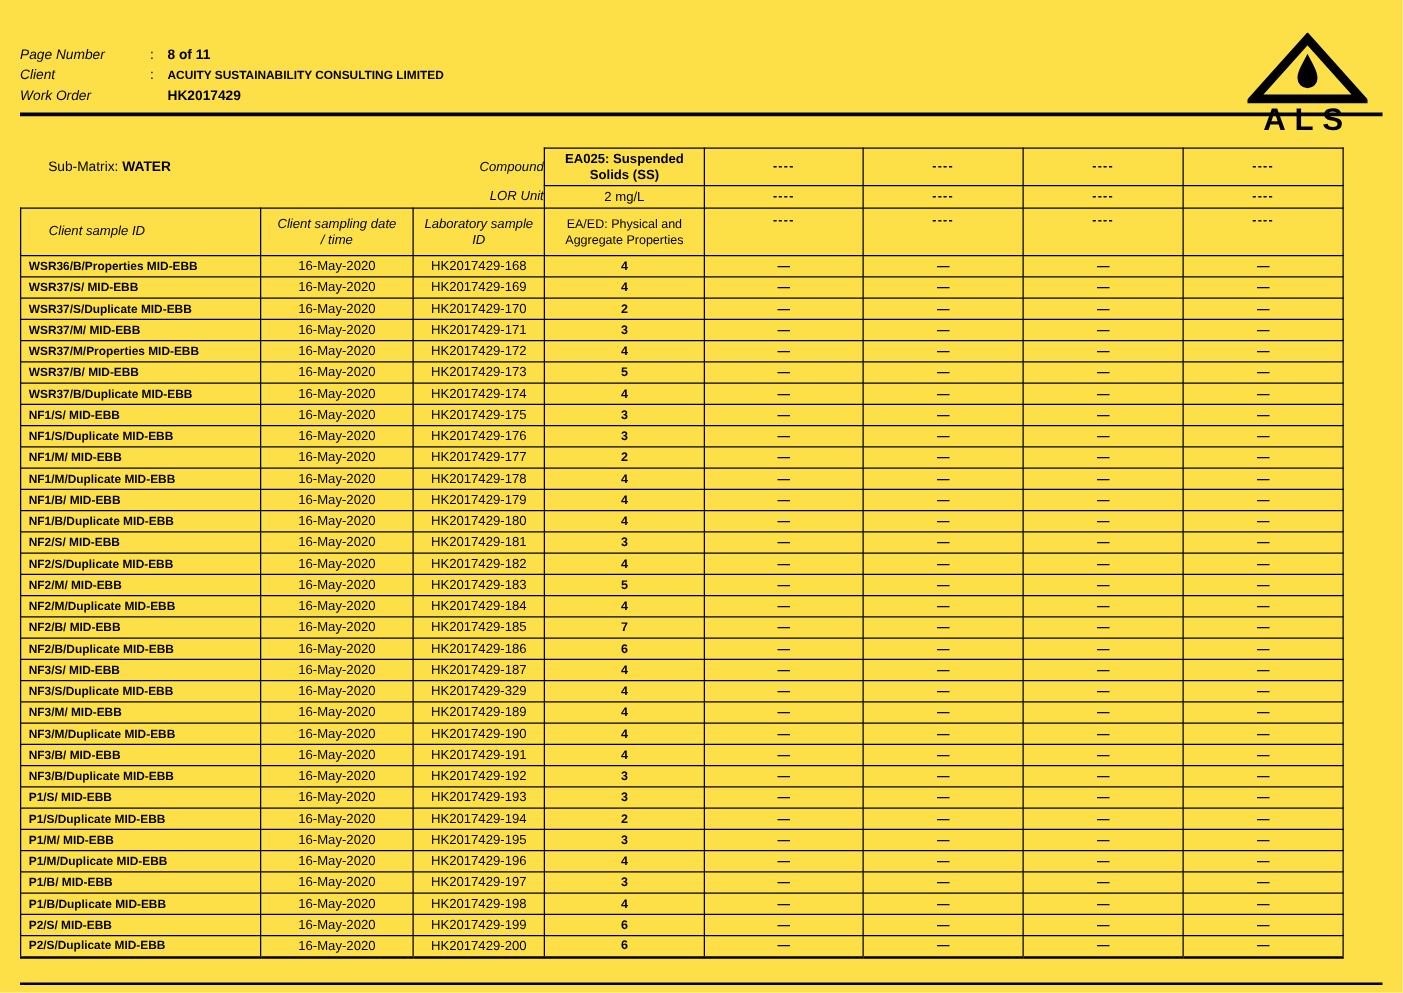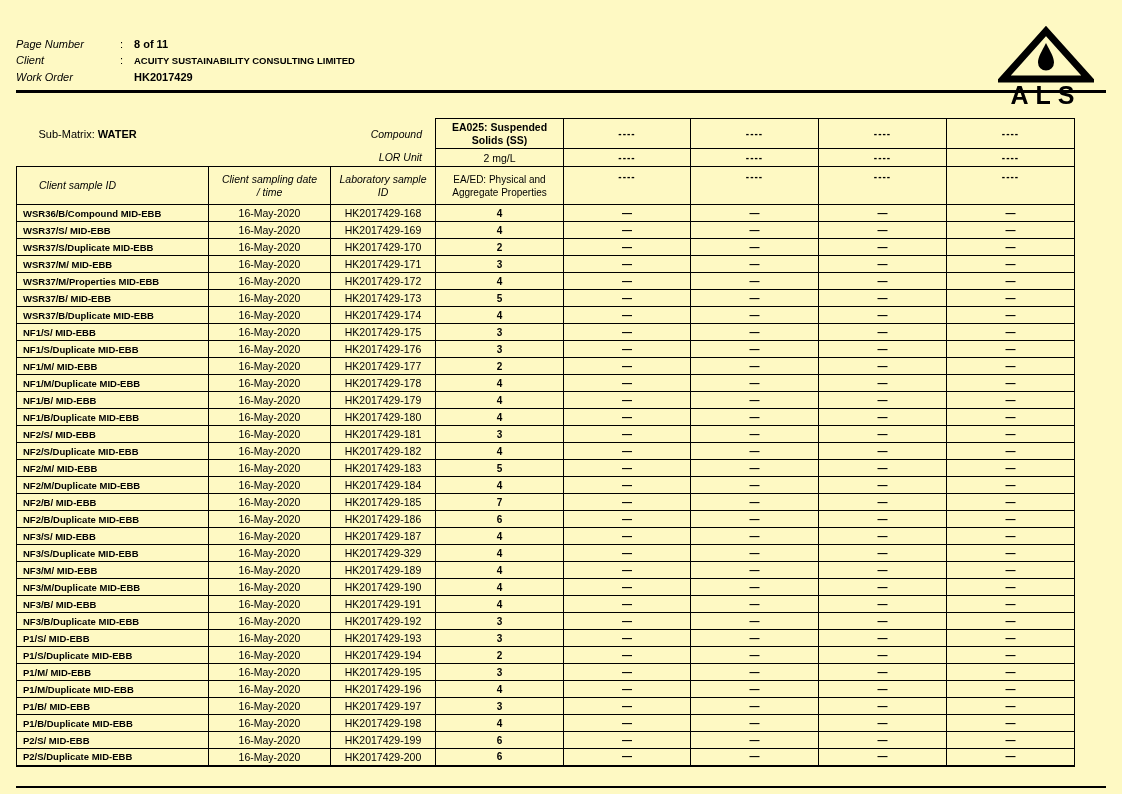--- a/index.html
+++ b/index.html
@@ -4,21 +4,21 @@
 <style>
   * { box-sizing: border-box; margin: 0; padding: 0; }
   html, body { background: #fff; }
   body {
     width: 1122px; height: 794px;
     font-family: "Liberation Sans", sans-serif;
     color: #000;
     position: relative;
     overflow: hidden;
   }
-  .page { position: absolute; inset: 0; background: #fef9c3; }
+  .page { position: absolute; inset: 0; background: #fde047; }
 
   
   .meta { position: absolute; top: 36px; left: 16px; }
   .meta-row { display: flex; font-size: 11px; line-height: 16px; }
   .meta-label { font-style: italic; width: 104px; }
   .meta-colon { width: 14px; text-align: left; }
   .meta-value { font-weight: bold; }
   .meta-row.client .meta-value { font-size: 9.5px; line-height: 17px; }
 
   .logo { position: absolute; top: 26px; right: 28px; width: 96px; height: 80px; }
@@ -35,21 +35,21 @@
   
   .nob { border: none; }
   .boxed { border: 1px solid #000; }
 
   tr.row-compound td { height: 30px; vertical-align: middle; }
   tr.row-lor td { height: 18px; vertical-align: middle; }
   tr.row-cols td { height: 38px; vertical-align: middle; border: 1px solid #000; }
 
   .submatrix { font-size: 11px; padding-left: 22px; }
   .submatrix b { font-weight: bold; }
-  .side-label { font-style: italic; font-size: 10.5px; text-align: right; padding-right: 13px; }
+  .side-label { font-style: italic; font-size: 10.5px; text-align: right; padding-right: 0; }
 
   .compound-name { font-weight: bold; font-size: 10.5px; text-align: center; line-height: 13px; }
   .lor-value { font-size: 10.5px; text-align: center; }
   .hdr-dash { font-size: 10px; font-weight: bold; text-align: center; letter-spacing: 1px; }
 
   .col-hdr { font-style: italic; font-size: 10.5px; line-height: 13px; }
   .col-hdr.sample { text-align: left; padding-left: 22px; }
   .col-hdr.center { text-align: center; }
   .method-hdr { font-size: 10px; text-align: center; line-height: 13px; font-style: normal; }
   .row-cols .top-dash { vertical-align: top; padding-top: 4px; }
@@ -154,21 +154,21 @@
             <div>Aggregate Properties</div>
           </td>
           <td class="hdr-dash top-dash">----</td>
           <td class="hdr-dash top-dash">----</td>
           <td class="hdr-dash top-dash">----</td>
           <td class="hdr-dash top-dash">----</td>
         </tr>
       </thead>
       <tbody>
           <tr>
-            <td class="c-sample">WSR36/B/Compound MID-EBB</td>
+            <td class="c-sample">WSR36/B/Properties MID-EBB</td>
             <td class="c-date">16-May-2020</td>
             <td class="c-lab">HK2017429-168</td>
             <td class="c-val">4</td>
             <td class="c-dash">—</td>
             <td class="c-dash">—</td>
             <td class="c-dash">—</td>
             <td class="c-dash">—</td>
           </tr>
           <tr>
             <td class="c-sample">WSR37/S/ MID-EBB</td>

